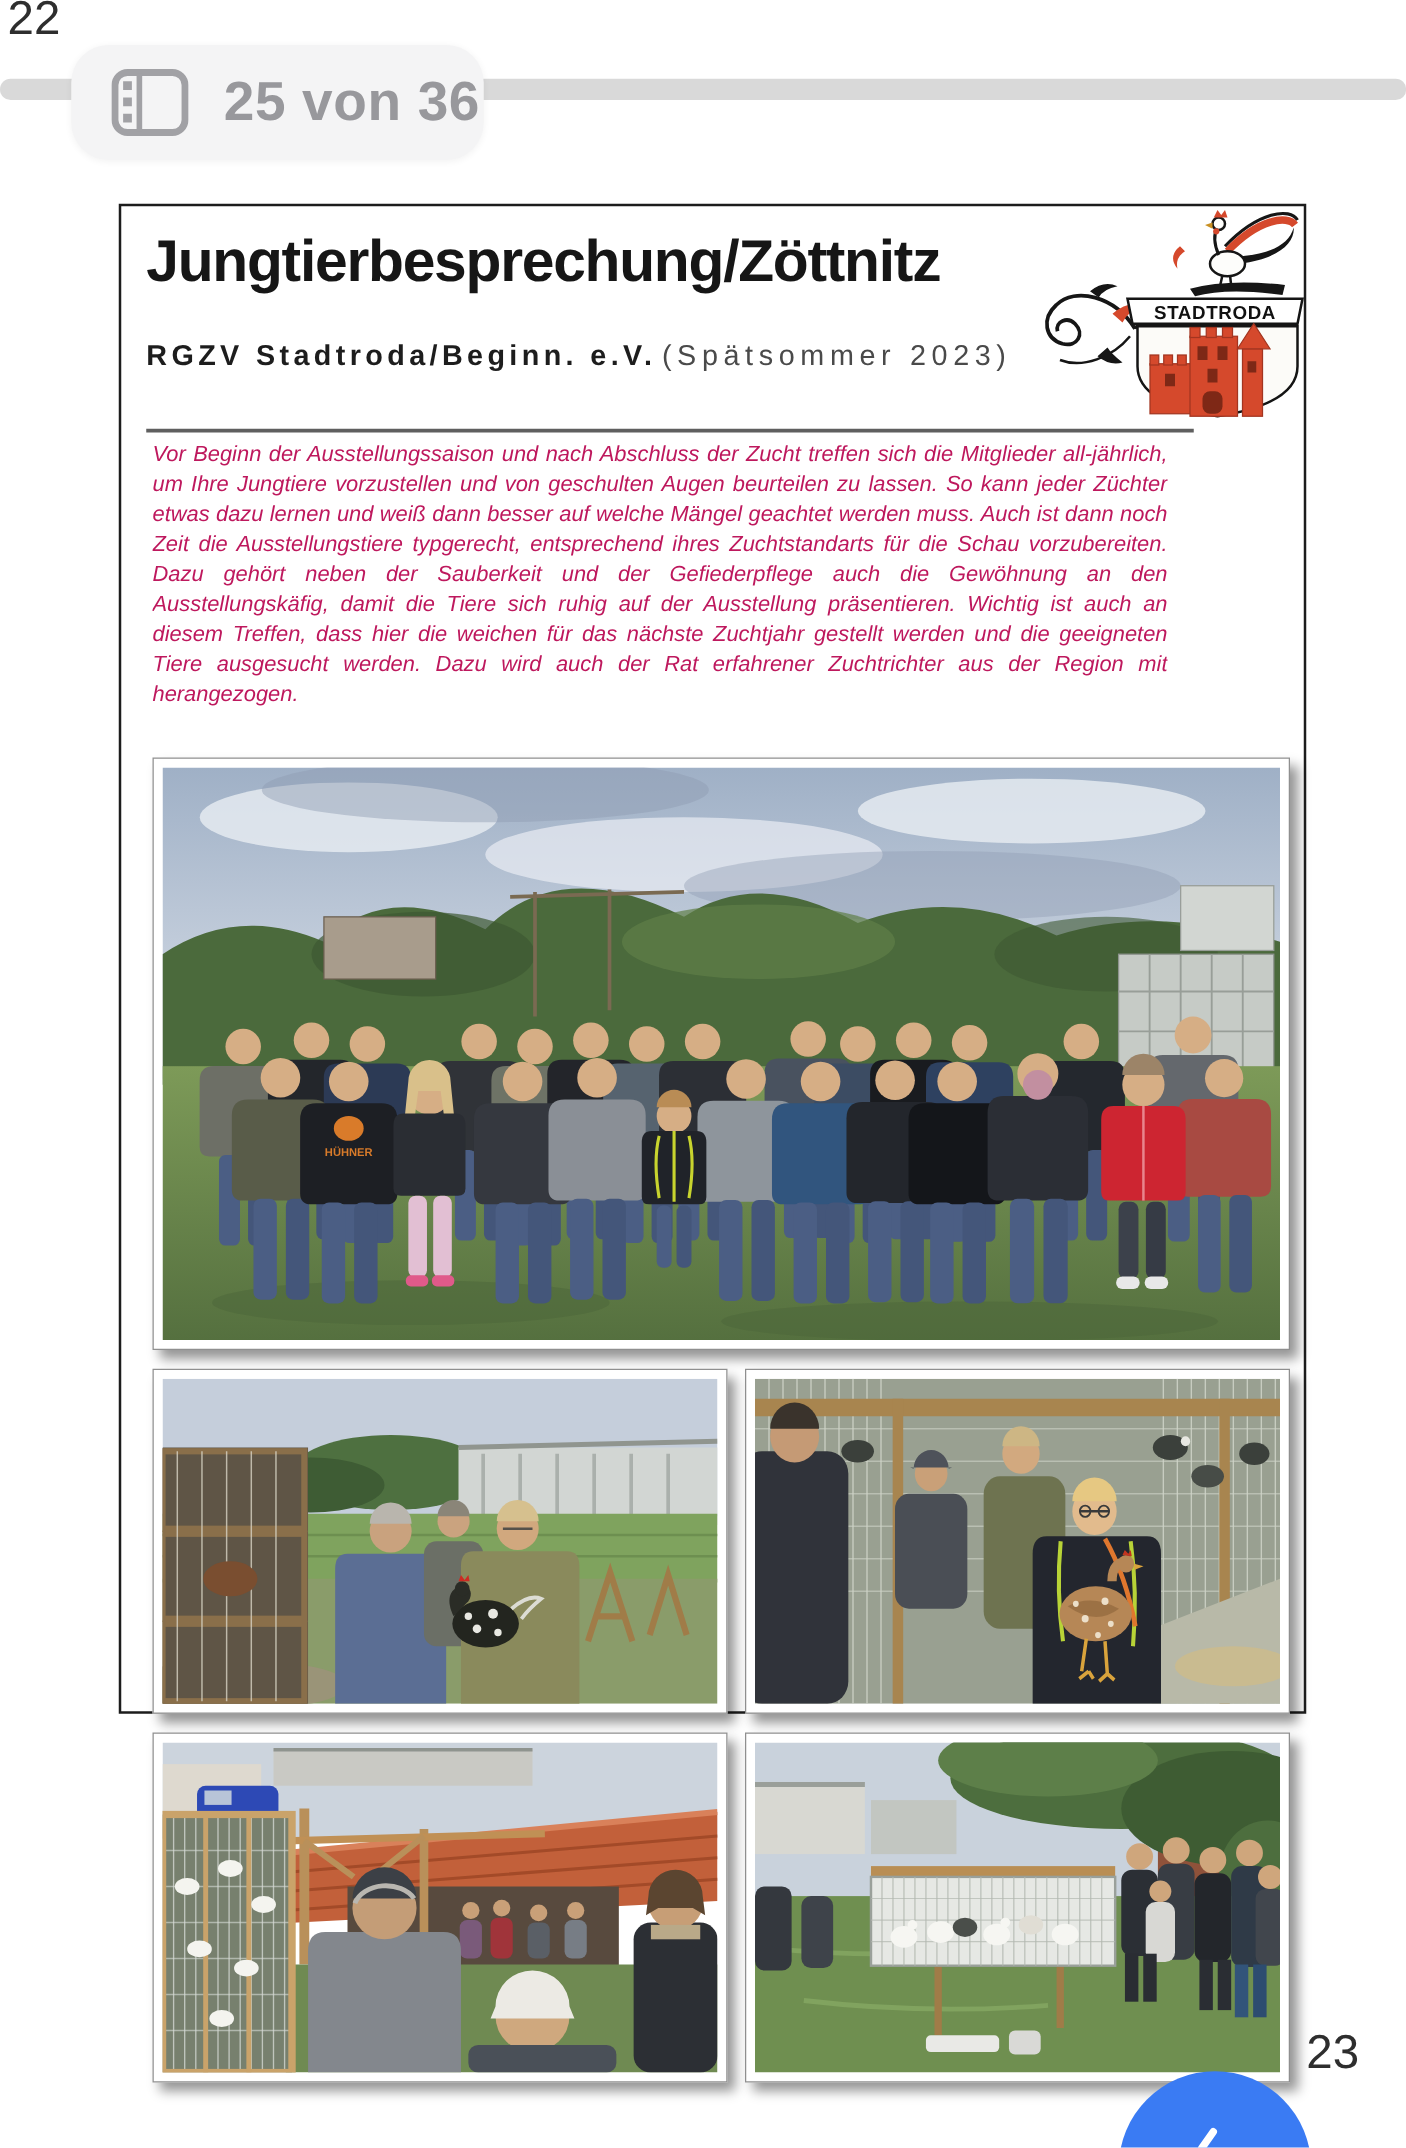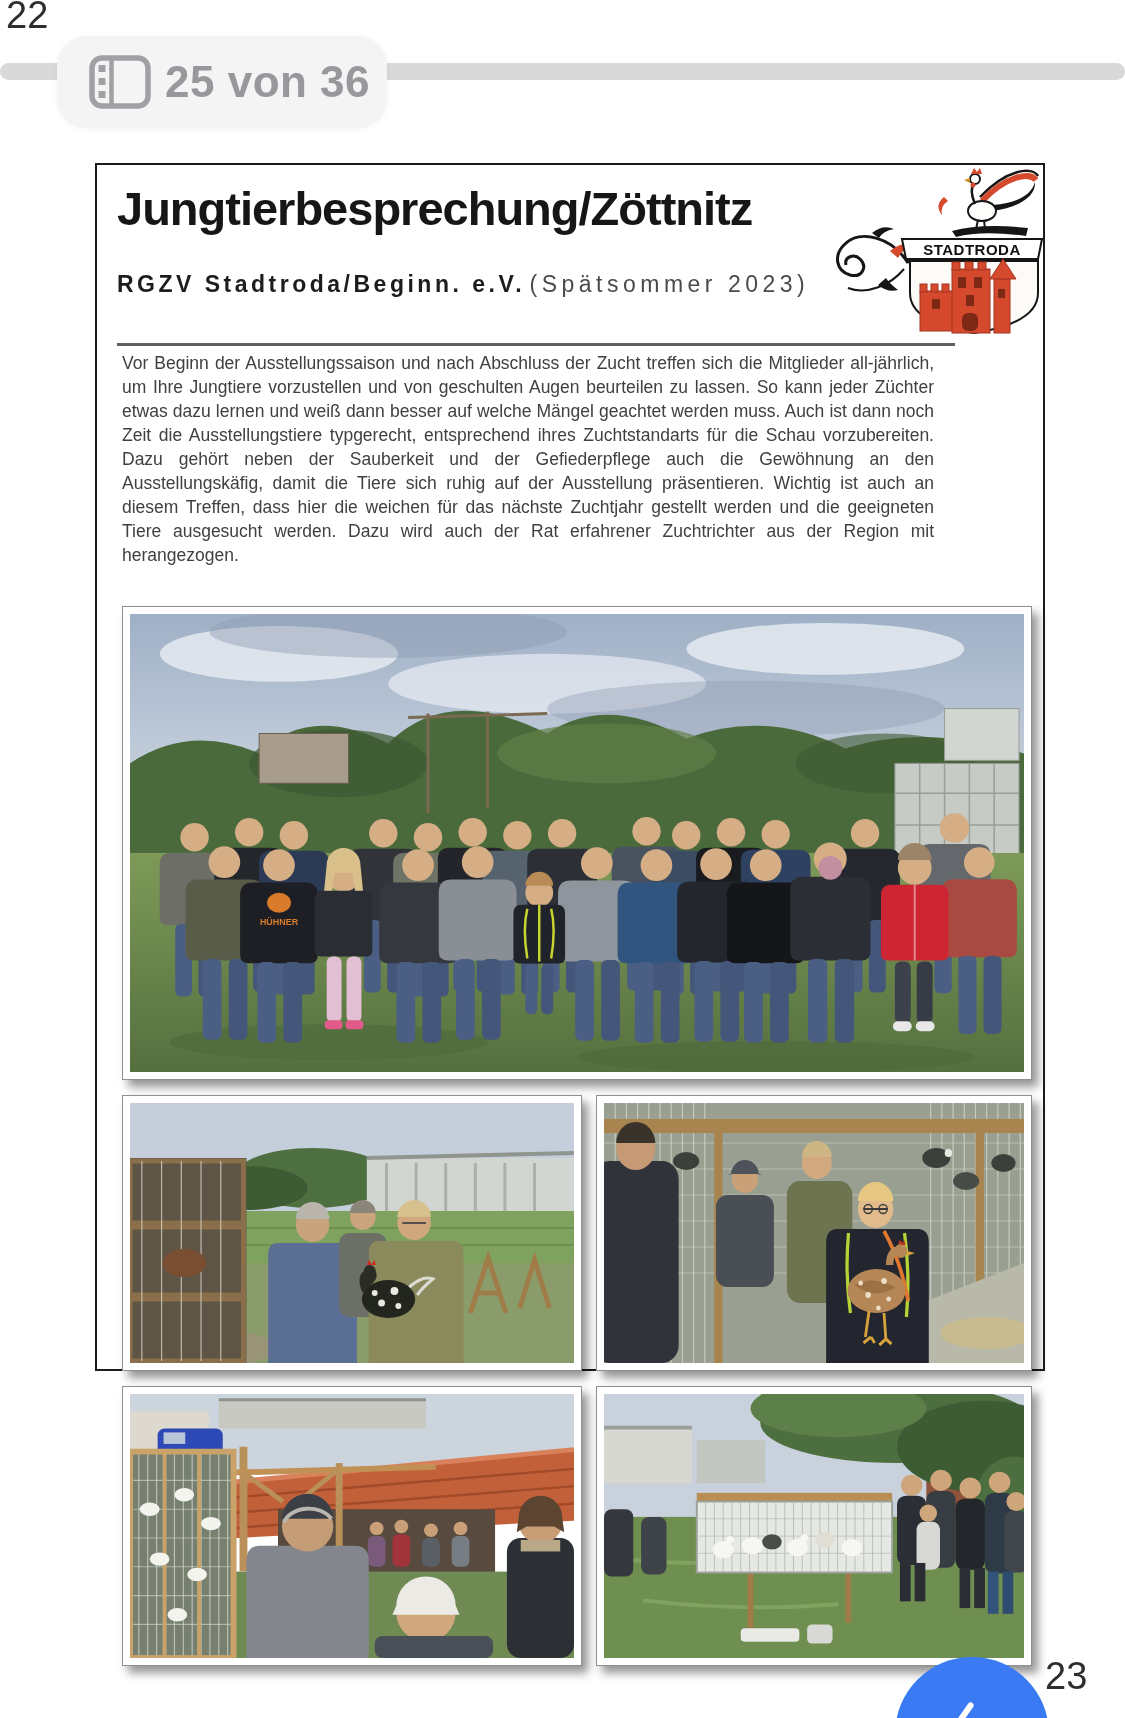--- a/index.html
+++ b/index.html
@@ -3,35 +3,35 @@
 <meta charset="utf-8">
 <style>
   html,body{margin:0;padding:0;background:#fff;}
   body{width:1125px;height:1718px;overflow:hidden;font-family:"Liberation Sans",sans-serif;position:relative;}
   .abs{position:absolute;}
 
   
   .corner-num{font-size:38px;font-weight:400;color:#2e2e2e;}
   #scrubber{left:0;top:63px;width:1125px;height:17px;background:#d9d9d9;border-radius:9px;}
   #pill{left:57px;top:36px;width:330px;height:92px;border-radius:30px;background:#f4f4f5;
-        box-shadow:0 1px 6px rgba(0,0,0,.05);display:flex;align-items:center;gap:14px;padding-left:32px;box-sizing:border-box;}
+        box-shadow:0 1px 6px rgba(0,0,0,.05);display:flex;align-items:center;gap:28px;padding-left:32px;box-sizing:border-box;}
   #pill .lbl{font-size:44px;font-weight:600;color:#98989c;letter-spacing:.5px;}
   #fab{left:895px;top:1657px;width:154px;height:154px;border-radius:50%;background:#3a7bf3;}
   #fab .glyph{position:absolute;left:68px;top:44px;width:6px;height:22px;background:#fff;border-radius:3px;transform:rotate(35deg);}
 
   
   #page{left:95px;top:163px;width:950px;height:1208px;background:#fff;border:2px solid #1c1c1c;box-sizing:border-box;}
   #title{left:20px;top:16px;font-size:47px;font-weight:600;letter-spacing:-1px;color:#161616;white-space:nowrap;}
   #subtitle{left:20px;top:106px;white-space:nowrap;}
   #subtitle .club{font-size:23px;font-weight:700;letter-spacing:3.5px;color:#1d1d1d;}
   #subtitle .season{font-size:23px;font-weight:300;letter-spacing:4.5px;color:#4a4a4a;text-align:right;}
   #rule{left:20px;top:178px;width:838px;height:3px;background:#5f5f5f;}
   #crest{left:735px;top:2px;width:212px;height:168px;}
   #para{left:25px;top:186px;width:812px;height:220px;overflow:hidden;
-        font-size:17.5px;line-height:24px;color:#404040;text-align:justify;}
+        font-size:17.5px;line-height:24px;color:#be185d;text-align:justify;font-style:italic;}
 
   .photo{position:absolute;background:#fff;border:1px solid #8f8f8f;padding:7px;box-sizing:border-box;
          box-shadow:6px 7px 9px rgba(0,0,0,.42);margin-top:32px;}
   .photo svg{display:block;width:100%;height:100%;}
   #ph1{left:25px;top:409px;width:910px;height:474px;}
   #ph2{left:25px;top:898px;width:460px;height:276px;}
   #ph3{left:499px;top:898px;width:436px;height:276px;}
   #ph4{left:25px;top:1189px;width:460px;height:280px;}
   #ph5{left:499px;top:1189px;width:436px;height:280px;}
 </style>
@@ -432,17 +432,17 @@
           <rect x="379" y="181" width="11" height="42" fill="#2a2d33"></rect>
         <rect x="393" y="185" width="11" height="44" fill="#32547a"></rect>
           <rect x="408" y="185" width="11" height="44" fill="#2d4c70"></rect>
       </g>
       <rect x="0" y="120" width="30" height="70" rx="8" fill="#34383e"></rect>
       <rect x="38" y="128" width="26" height="60" rx="8" fill="#3e434a"></rect>
     </svg>
   </div>
 </div>
 
-<div class="abs corner-num" style="left:1045px;top:1655px">23</div>
+<div class="abs corner-num" style="left:1045px;top:1621px">23</div>
 
 <div class="abs" id="fab">
   <div class="glyph"></div>
 </div>
 
 </body></html>

